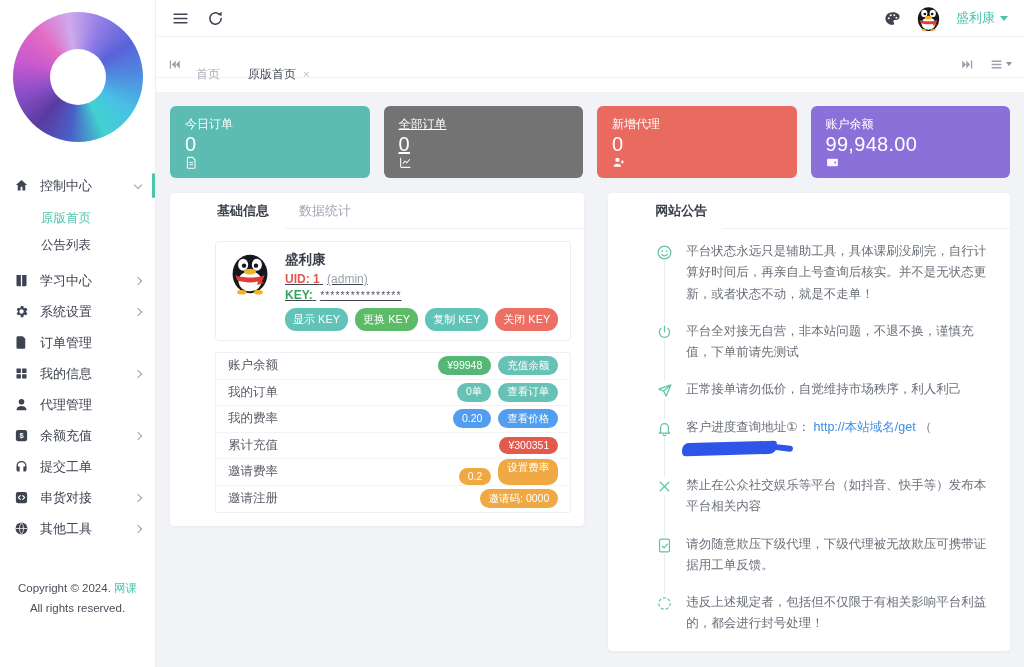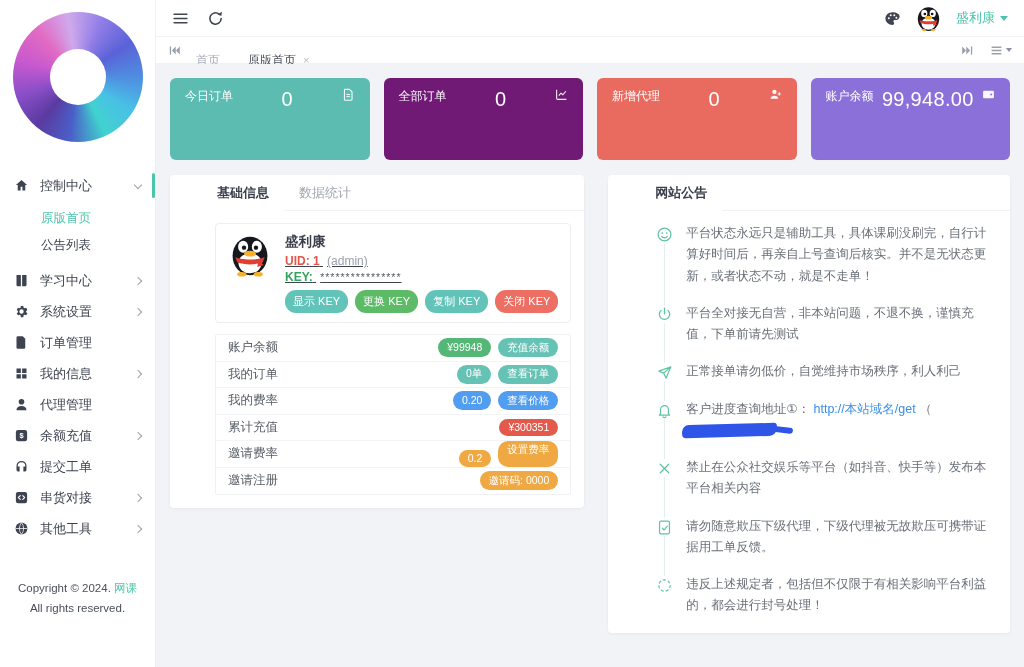--- a/index.html
+++ b/index.html
@@ -25,42 +25,42 @@
   .chev { margin-left:auto; width:6px; height:6px; border-right:1.4px solid #9aa0ac; border-bottom:1.4px solid #9aa0ac; }
   .chev.down { transform:rotate(45deg); margin-top:-2px; }
   .chev.right { transform:rotate(-45deg); }
   .subnav { padding:4px 0 6px; }
   .sub-item { height:27px; line-height:27px; padding-left:41px; font-size:12.5px; color:#3e4350; cursor:pointer; }
   .sub-item.active { color:#4fc5ad; }
   .sidebar-footer { margin-top:auto; text-align:center; font-size:11.5px; color:#4a4f5a; padding-bottom:48px; line-height:1.8; }
   .brand-link { color:#4fc5ad; text-decoration:none; }
 
   
-  .main { flex:1; display:flex; flex-direction:column; min-width:0; }
+  .main { flex:1; display:flex; flex-direction:column; min-width:0;gap:14px; }
   .topbar { height:37px; display:flex; align-items:center; padding:0 16px; gap:18px; border-bottom:1px solid #f1f2f5; }
   .tb-icon { width:17px; height:17px; color:#3f4450; cursor:pointer; }
   .tb-right { margin-left:auto; display:flex; align-items:center; gap:14px; }
   .avatar { width:27px; height:27px; border-radius:50%; overflow:hidden; cursor:pointer; }
   .username { font-size:13px; color:#4cc3ae; display:flex; align-items:center; gap:5px; cursor:pointer; }
   .caret-down { width:0; height:0; border-left:4px solid transparent; border-right:4px solid transparent; border-top:5px solid #4cc3ae; }
 
   .tabbar { height:27px; display:flex; align-items:center; padding:0 12px; gap:2px; border-bottom:1px solid #f1f2f5; font-size:12px; }
   .crumb-icon { width:13px; height:13px; color:#9aa0ad; cursor:pointer; }
   .crumb-tab { padding:0 13px; color:#a9adb8; cursor:pointer;margin-top:20px; }
   .crumb-tab.active { color:#474c58; display:flex; align-items:center; gap:7px; }
   .tab-close { color:#b9bdc6; font-size:11px; cursor:pointer; }
   .tabbar-right { margin-left:auto; display:flex; align-items:center; gap:16px; }
   .listcaret { display:flex; align-items:center; gap:3px; cursor:pointer; }
   .caret-sm { width:0; height:0; border-left:3.5px solid transparent; border-right:3.5px solid transparent; border-top:4px solid #8a90a0; }
 
   .content { flex:1; background:#f2f3f7; padding:14px 14px 0; overflow:hidden; }
 
   
   .stat-row { display:flex; gap:14px; margin-bottom:15px; }
-  .stat-card { flex:1; height:82px; border-radius:6px; color:#fff; padding:10px 15px 9px; display:flex; flex-direction:row; justify-content:space-between; }
+  .stat-card { flex:1; height:72px; border-radius:6px; color:#fff; padding:10px 15px 9px; display:flex; flex-direction:column; }
   .stat-label { font-size:12px; }
   .stat-value { font-size:20px; letter-spacing:.3px; }
   .stat-icon { width:13px; height:13px; opacity:.95; }
 
   
   .panels { display:flex; gap:24px; align-items:flex-start; }
   .panel { background:#fff; border-radius:4px; box-shadow:0 1px 3px rgba(60,70,90,.06);padding-left:32px; }
   .panel.left { flex:0 0 400px; }
   .panel.right { flex:1; min-width:0; }
   .panel-head { display:flex; font-size:13px; }
@@ -306,21 +306,21 @@
         <div class="stat-card" style="background: rgb(92, 188, 177);">
           <div class="stat-label">今日订单</div>
           <div class="stat-value">0</div>
           <span class="stat-icon">
             <svg viewBox="0 0 24 24">
                 <path d="M6 2.5h7.5L18.5 7v14a1.5 1.5 0 01-1.5 1.5H6A1.5 1.5 0 014.5 21V4A1.5 1.5 0 016 2.5z" fill="none" stroke="#fff" stroke-width="2"></path>
                 <path d="M8 12h7M8 16h7" stroke="#fff" stroke-width="1.8"></path>
               </svg>
           </span>
         </div>
-        <div class="stat-card" style="background: #701a75;">
+        <div class="stat-card" style="background: #737373; text-decoration: underline;">
           <div class="stat-label">全部订单</div>
           <div class="stat-value">0</div>
           <span class="stat-icon">
             <svg viewBox="0 0 24 24">
                 <path d="M3 3v16a2 2 0 002 2h16" stroke="#fff" stroke-width="2" fill="none"></path>
                 <path d="M7 14l4-4.5 3.5 3L20 6" stroke="#fff" stroke-width="2" fill="none"></path>
               </svg>
           </span>
         </div>
         <div class="stat-card" style="background: rgb(233, 107, 96);">

